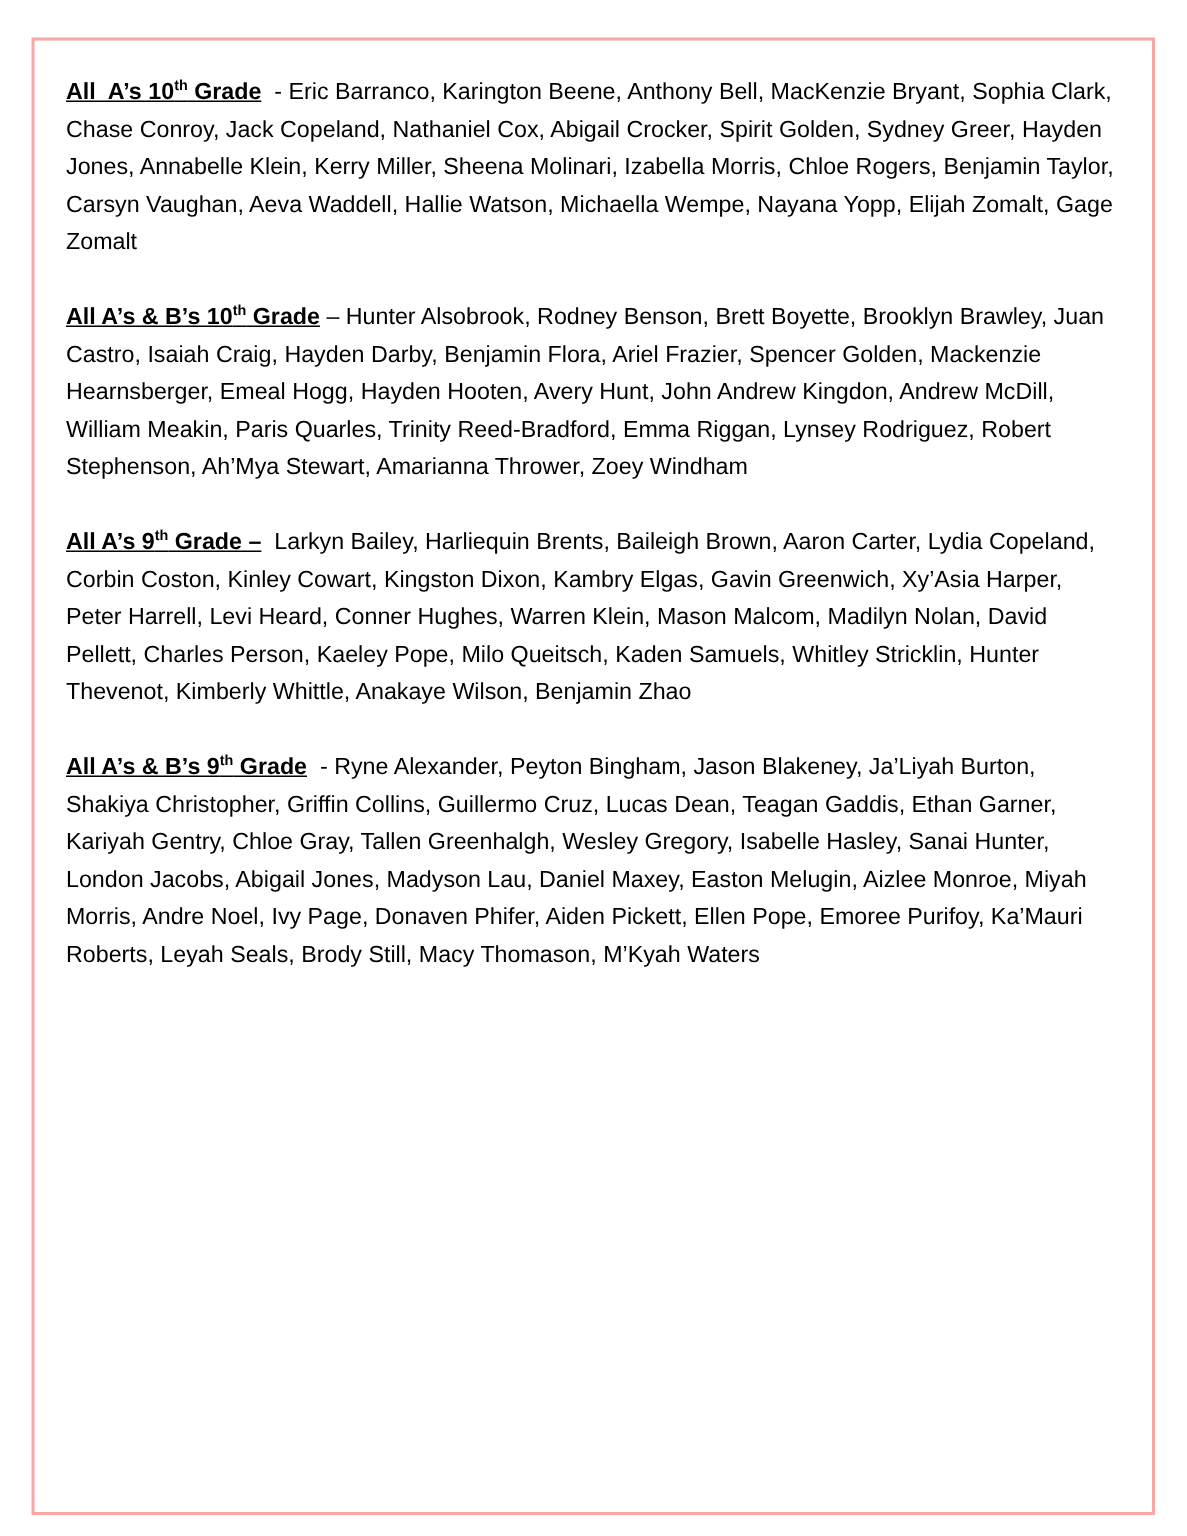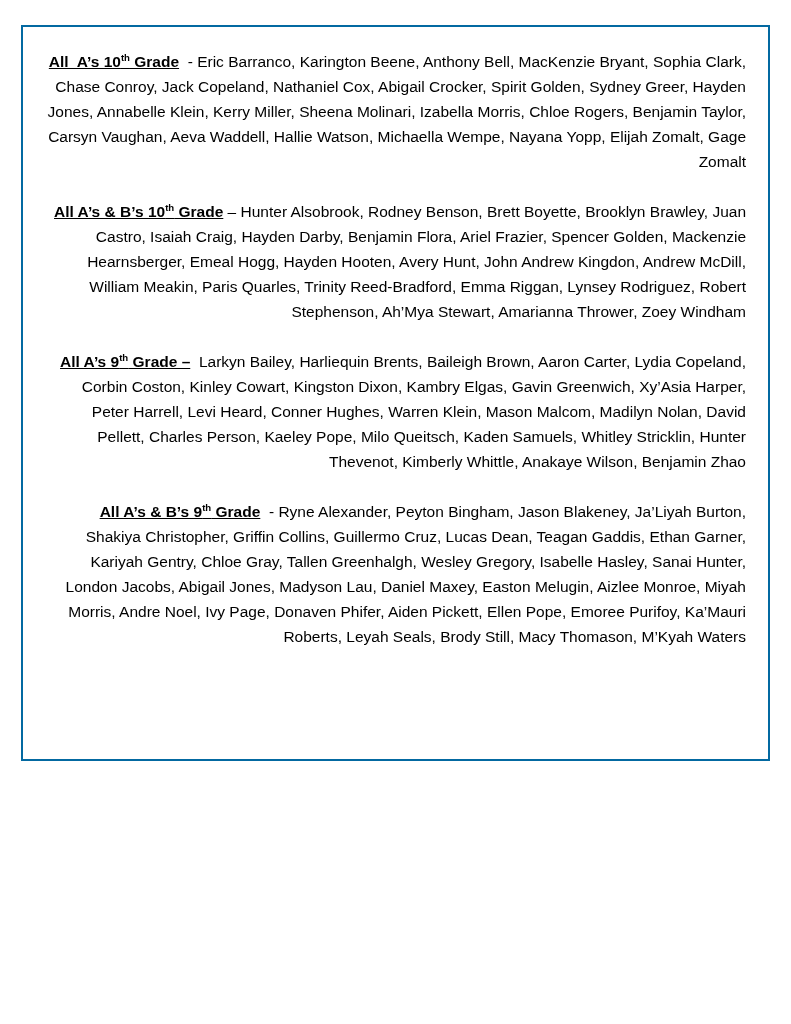--- a/index.html
+++ b/index.html
@@ -14,25 +14,24 @@
     background: #ffffff;
     font-family: "Liberation Sans", sans-serif;
     color: #000000;
     overflow: hidden;
   }
   .frame {
     position: absolute;
     left: 21px;
     top: 25px;
     width: 749px;
-    height: 736px;
-    border: 2px solid #0369a1;
+    height: 985px;
+    border: 2px solid #fca5a5;
     box-sizing: border-box;
     padding: 22px 22px 20px 21px;
-    text-align: right;
   }
   .section {
     margin: 0 0 25px 0;
     font-size: 15.5px;
     line-height: 25px;
     white-space: pre-wrap;
   }
   .heading {
     font-weight: bold;
     text-decoration: underline;

